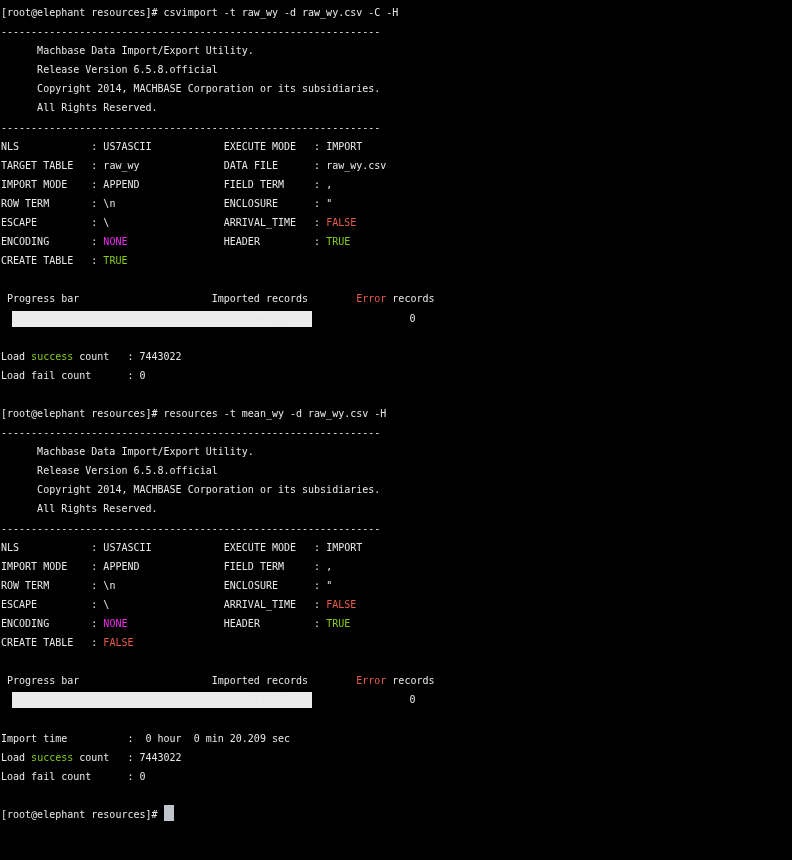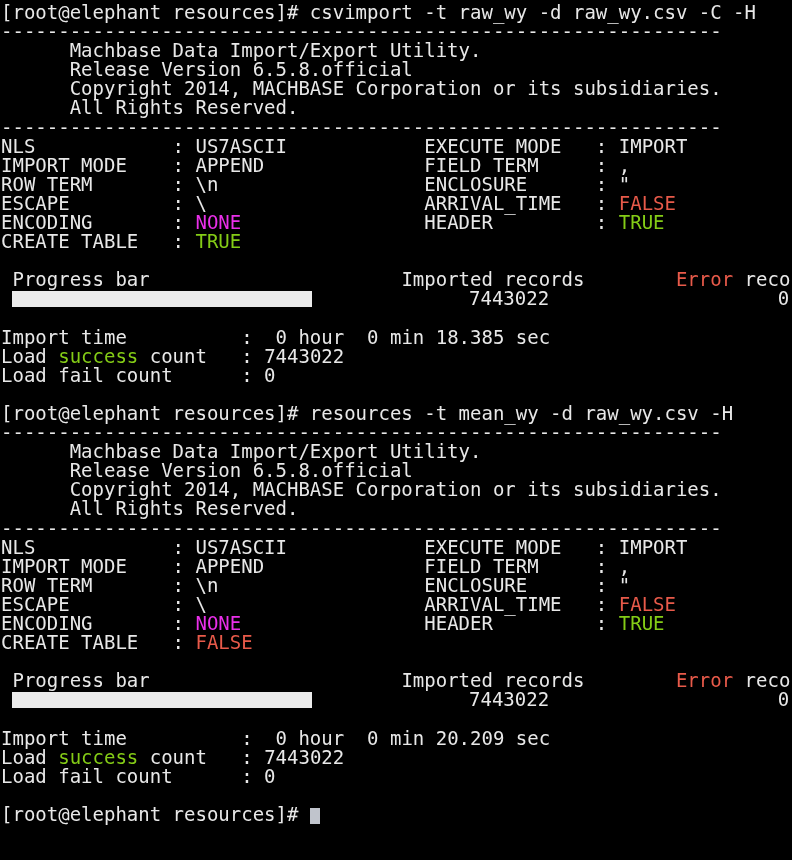--- a/index.html
+++ b/index.html
@@ -14,21 +14,21 @@
     overflow: hidden;
     font-family: "DejaVu Sans Mono", "Liberation Mono", monospace;
   }
 
   #terminal {
     width: 792px;
     height: 860px;
     background: #000000;
     color: #e8e8e8;
     font-family: "DejaVu Sans Mono", "Liberation Mono", monospace;
-    font-size: 19px;
+    font-size: 10px;
     line-height: 19.1px;
     letter-spacing: 0px;
     padding: 3px 0 0 0;
     box-sizing: border-box;
     position: relative;
   }
 
   .line {
     white-space: pre;
     height: 19.1px;
@@ -79,30 +79,30 @@
 
 <div id="terminal">
     <div class="line"><span class="c-white">[root@elephant resources]# </span><span class="c-white">csvimport -t raw_wy -d raw_wy.csv -C -H</span></div>
     <div class="line"><span class="c-dash">---------------------------------------------------------------</span></div>
     <div class="line"><span class="c-white">      Machbase Data Import/Export Utility.</span></div>
     <div class="line"><span class="c-white">      Release Version 6.5.8.official</span></div>
     <div class="line"><span class="c-white">      Copyright 2014, MACHBASE Corporation or its subsidiaries.</span></div>
     <div class="line"><span class="c-white">      All Rights Reserved.</span></div>
     <div class="line"><span class="c-dash">---------------------------------------------------------------</span></div>
     <div class="line"><span class="c-white">NLS            </span><span class="c-white">: </span><span class="c-white">US7ASCII            </span><span class="c-white">EXECUTE MODE   </span><span class="c-white">: </span><span class="c-white">IMPORT</span></div>
+    <div class="line"><span class="c-white">TARGET TABLE   </span><span class="c-white">: </span><span class="c-white">raw_wy              </span><span class="c-white">DATA FILE      </span><span class="c-white">: </span><span class="c-white">raw_wy.csv</span></div>
     <div class="line"><span class="c-white">IMPORT MODE    </span><span class="c-white">: </span><span class="c-white">APPEND              </span><span class="c-white">FIELD TERM     </span><span class="c-white">: </span><span class="c-white">,</span></div>
     <div class="line"><span class="c-white">ROW TERM       </span><span class="c-white">: </span><span class="c-white">\n                  </span><span class="c-white">ENCLOSURE      </span><span class="c-white">: </span><span class="c-white">"</span></div>
     <div class="line"><span class="c-white">ESCAPE         </span><span class="c-white">: </span><span class="c-white">\                   </span><span class="c-white">ARRIVAL_TIME   </span><span class="c-white">: </span><span class="c-red">FALSE</span></div>
     <div class="line"><span class="c-white">ENCODING       </span><span class="c-white">: </span><span class="c-magenta">NONE                </span><span class="c-white">HEADER         </span><span class="c-white">: </span><span class="c-green">TRUE</span></div>
     <div class="line"><span class="c-white">CREATE TABLE   </span><span class="c-white">: </span><span class="c-green">TRUE                </span></div>
     <div class="blank"></div>
     <div class="line"><span class="c-white"> Progress bar                      </span><span class="c-white">Imported records</span><span class="c-white">        </span><span class="c-red">Error</span><span class="c-white"> records</span></div>
     <div class="pbar-row"><div class="pbar" style="width: 300px;"></div><div class="pbar-text"><span class="c-white">                                 </span><span class="c-white">        7443022</span><span class="c-white">                    0</span></div></div>
     <div class="blank"></div>
-    <div class="line"><span class="c-white">Import time          </span><span class="c-white">: </span><span class="c-white"> 0 hour  0 min 18.385 sec</span></div>
     <div class="line"><span class="c-white">Load </span><span class="c-green">success</span><span class="c-white"> count   </span><span class="c-white">: </span><span class="c-white">7443022</span></div>
     <div class="line"><span class="c-white">Load fail count      </span><span class="c-white">: </span><span class="c-white">0</span></div>
     <div class="blank"></div>
     <div class="line"><span class="c-white">[root@elephant resources]# </span><span class="c-white">resources -t mean_wy -d raw_wy.csv -H</span></div>
     <div class="line"><span class="c-dash">---------------------------------------------------------------</span></div>
     <div class="line"><span class="c-white">      Machbase Data Import/Export Utility.</span></div>
     <div class="line"><span class="c-white">      Release Version 6.5.8.official</span></div>
     <div class="line"><span class="c-white">      Copyright 2014, MACHBASE Corporation or its subsidiaries.</span></div>
     <div class="line"><span class="c-white">      All Rights Reserved.</span></div>
     <div class="line"><span class="c-dash">---------------------------------------------------------------</span></div>

